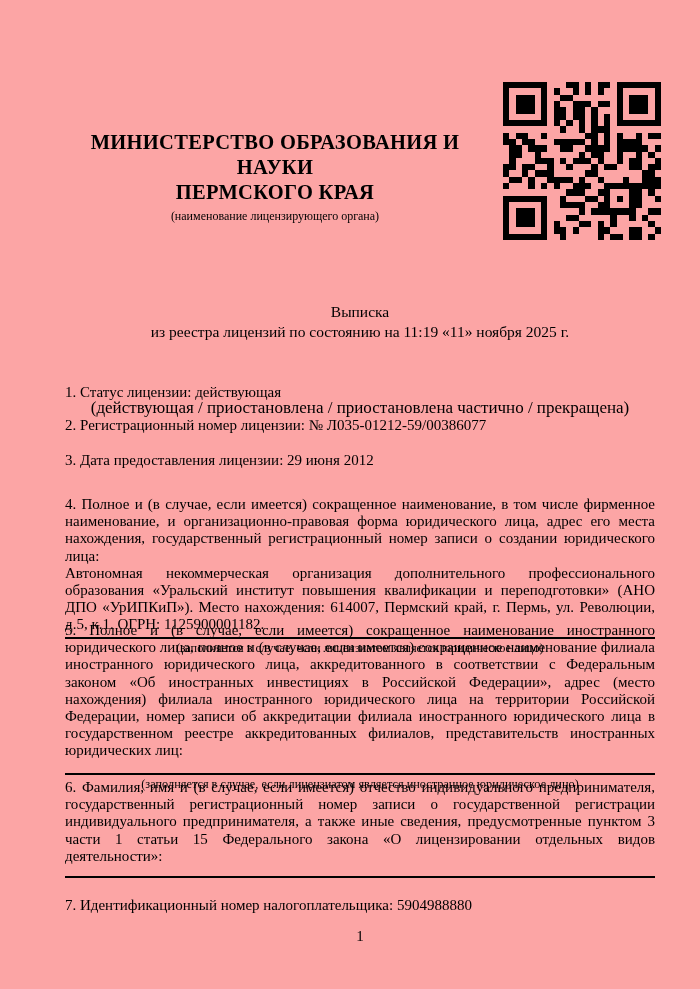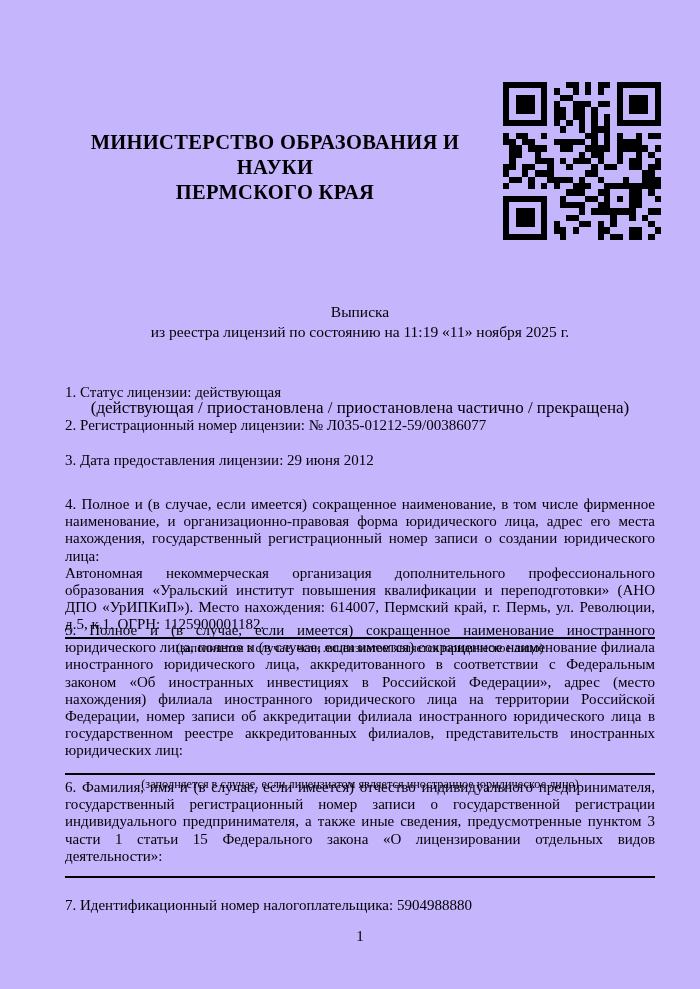--- a/index.html
+++ b/index.html
@@ -1,19 +1,19 @@
 <!DOCTYPE html>
 <html><head>
 <meta charset="utf-8">
 <style>
   html,body{margin:0;padding:0;background:#ffffff;}
   .page{
     position:relative;
     width:700px;height:989px;
-    background:#c4b5fd;
+    background:#fca5a5;
     color:#000;
     font-family:"Liberation Serif","DejaVu Serif",serif;
     overflow:hidden;
   }
   .ministry{
     position:absolute;left:65px;top:130px;width:420px;
     text-align:center;
   }
   .ministry .h-line{
     font-size:20.5px;font-weight:bold;line-height:25px;
@@ -52,20 +52,21 @@
   }
 </style>
 </head>
 <body>
 
 <div class="page">
 
   <div class="ministry">
     <div class="h-line">МИНИСТЕРСТВО ОБРАЗОВАНИЯ И НАУКИ</div>
     <div class="h-line">ПЕРМСКОГО КРАЯ</div>
+    <div class="h-caption">(наименование лицензирующего органа)</div>
   </div>
 
   <svg class="qr" viewBox="0 0 25 25" shape-rendering="crispEdges" aria-hidden="true">
     <g id="qr-modules" fill="#000">
         <rect x="0" y="0" width="1" height="1"></rect>
         <rect x="1" y="0" width="1" height="1"></rect>
         <rect x="2" y="0" width="1" height="1"></rect>
         <rect x="3" y="0" width="1" height="1"></rect>
         <rect x="4" y="0" width="1" height="1"></rect>
         <rect x="5" y="0" width="1" height="1"></rect>

